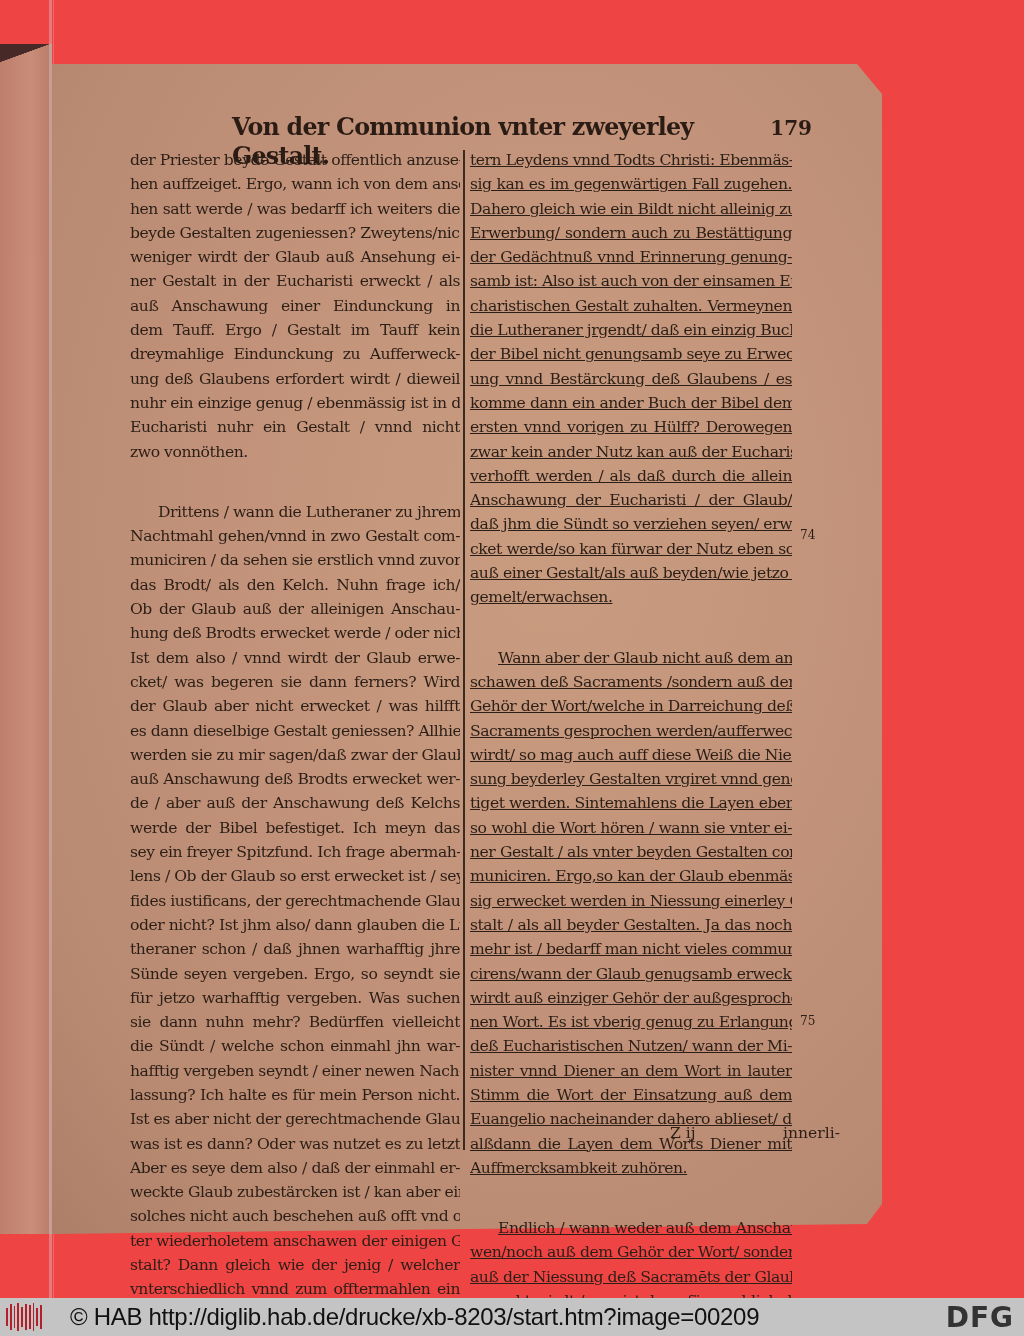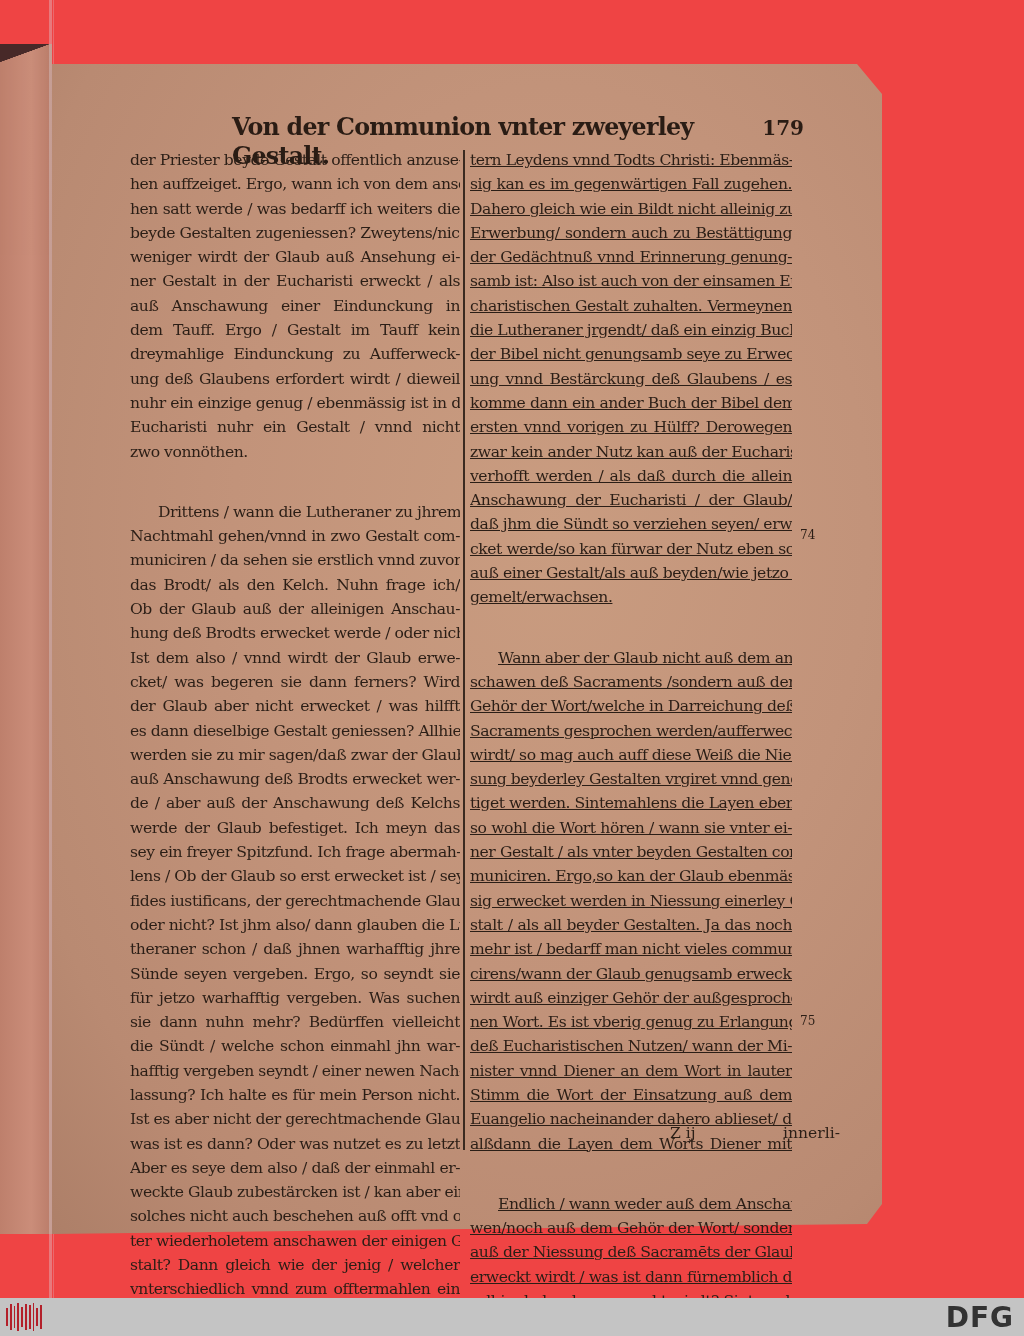--- a/index.html
+++ b/index.html
@@ -27,21 +27,21 @@
     box-shadow: 0 0 6px rgba(0,0,0,.6);
   }
   .heading-row {
     position: absolute; left: 232px; top: 112px; width: 580px; height: 34px;
     display: flex; justify-content: space-between; align-items: baseline;
   }
   .running-head {
     font-family: "DejaVu Serif", serif; font-weight: bold; font-size: 25px; color: #2a1c14;
     letter-spacing: -0.8px; transform: scaleX(0.95); transform-origin: left;
   }
-  .folio { font-family: "DejaVu Serif", serif; font-weight: bold; font-size: 20px; color: #2a1c14; margin-right: 8px; }
+  .folio { font-family: "DejaVu Serif", serif; font-weight: bold; font-size: 20px; color: #2a1c14; }
   .column {
     position: absolute; top: 148px;
     font-family: "DejaVu Serif", serif; font-size: 15.6px; line-height: 24.3px; color: #2b1e16;
     letter-spacing: -0.45px;
   }
   .col-left { left: 130px; width: 330px; }
   .col-right { left: 470px; width: 322px; text-decoration: underline; }
   .line { white-space: nowrap; overflow: hidden; display: block; height: 24.3px; text-align: justify; text-align-last: justify; }
   .line.last { text-align-last: left; }
   .line.indent { padding-left: 28px; margin-top: 36px; }
@@ -105,21 +105,21 @@
       <span class="line">das Brodt/ als den Kelch. Nuhn frage ich/</span>
       <span class="line">Ob der Glaub auß der alleinigen Anschau-</span>
       <span class="line">hung deß Brodts erwecket werde / oder nicht.</span>
       <span class="line">Ist dem also / vnnd wirdt der Glaub erwe-</span>
       <span class="line">cket/ was begeren sie dann ferners? Wird</span>
       <span class="line">der Glaub aber nicht erwecket / was hilfft</span>
       <span class="line">es dann dieselbige Gestalt geniessen? Allhie</span>
       <span class="line">werden sie zu mir sagen/daß zwar der Glaub</span>
       <span class="line">auß Anschawung deß Brodts erwecket wer-</span>
       <span class="line">de / aber auß der Anschawung deß Kelchs</span>
-      <span class="line">werde der Glaub befestiget. Ich meyn das</span>
+      <span class="line">werde der Bibel befestiget. Ich meyn das</span>
       <span class="line">sey ein freyer Spitzfund. Ich frage abermah-</span>
       <span class="line">lens / Ob der Glaub so erst erwecket ist / seye</span>
       <span class="line">fides iustificans, der gerechtmachende Glaub/</span>
       <span class="line">oder nicht? Ist jhm also/ dann glauben die Lu-</span>
       <span class="line">theraner schon / daß jhnen warhafftig jhre</span>
       <span class="line">Sünde seyen vergeben. Ergo, so seyndt sie</span>
       <span class="line">für jetzo warhafftig vergeben. Was suchen</span>
       <span class="line">sie dann nuhn mehr? Bedürffen vielleicht</span>
       <span class="line">die Sündt / welche schon einmahl jhn war-</span>
       <span class="line">hafftig vergeben seyndt / einer newen Nach-</span>
@@ -169,20 +169,21 @@
       <span class="line">stalt / als all beyder Gestalten. Ja das noch</span>
       <span class="line">mehr ist / bedarff man nicht vieles communi-</span>
       <span class="line">cirens/wann der Glaub genugsamb erwecket</span>
       <span class="line">wirdt auß einziger Gehör der außgesproche-</span>
       <span class="line">nen Wort. Es ist vberig genug zu Erlangung</span>
       <span class="line">deß Eucharistischen Nutzen/ wann der Mi-</span>
       <span class="line">nister vnnd Diener an dem Wort in lauter</span>
       <span class="line">Stimm die Wort der Einsatzung auß dem</span>
       <span class="line">Euangelio nacheinander dahero ablieset/ daß</span>
       <span class="line">alßdann die Layen dem Worts Diener mit</span>
+      <span class="line last">Auffmercksambkeit zuhören.</span>
       <span class="line indent">Endlich / wann weder auß dem Anschau-</span>
       <span class="line">wen/noch auß dem Gehör der Wort/ sondern</span>
       <span class="line">auß der Niessung deß Sacramēts der Glaub</span>
       <span class="line">erweckt wirdt / was ist dann fürnemblich das-</span>
       <span class="line">selbig dadurch er erweckt wirdt? Sintemaln</span>
       <span class="line">viel bey der Niessung betrachtet mag wer-</span>
       <span class="line">den. 1. Die eusserliche Niessung. 2. Der</span>
     </div>
 
   <div id="margin-notes">
@@ -202,14 +203,15 @@
       <span style="height:26px"></span>
       <span style="height:22px"></span>
     <span style="height:28px"></span>
       <span style="height:20px"></span>
       <span style="height:26px"></span>
     <span style="height:24px"></span>
       <span style="height:28px"></span>
       <span style="height:18px"></span>
     <span style="height:24px"></span>
   </div>
+  <a class="footer-text">© HAB http://diglib.hab.de/drucke/xb-8203/start.htm?image=00209</a>
   <div class="dfg-logo">DFG</div>
 </div>
 
 </body></html>

